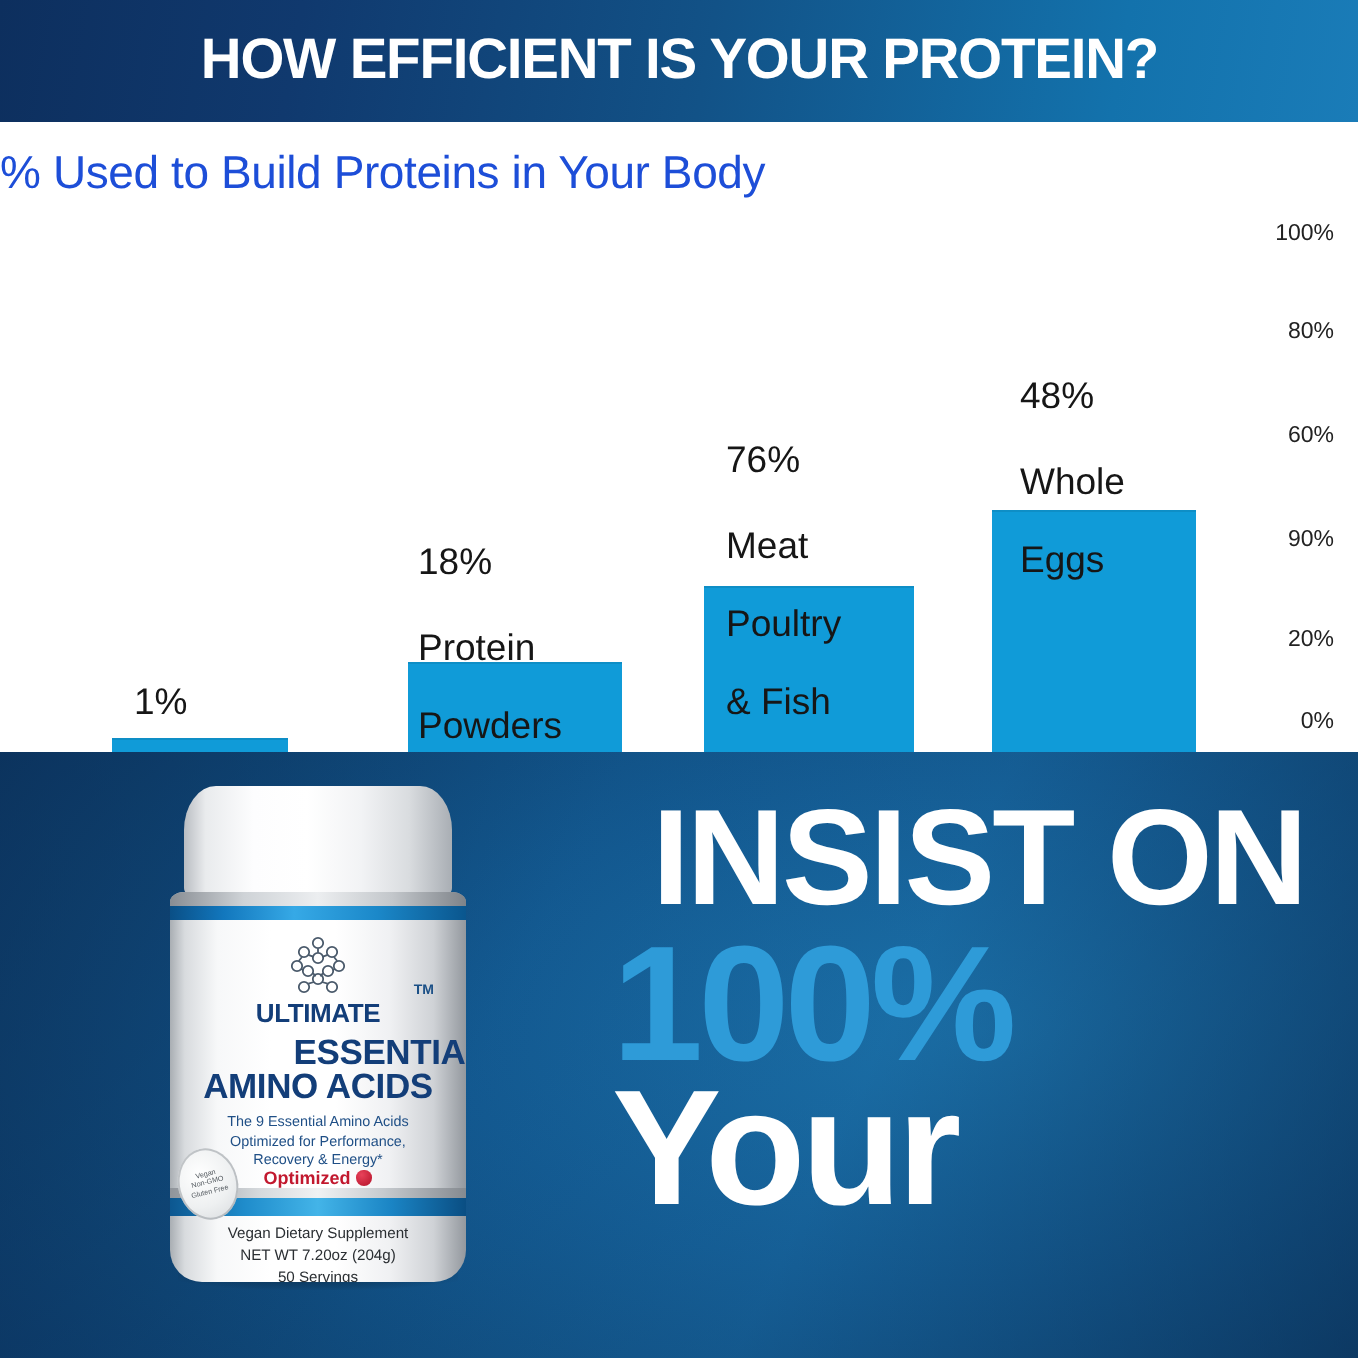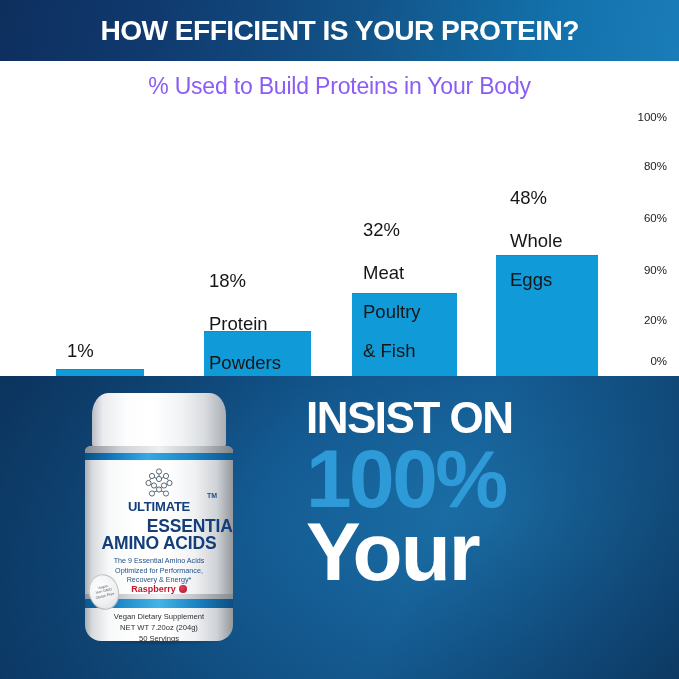--- a/index.html
+++ b/index.html
@@ -46,23 +46,23 @@
     position: absolute;
     left: 0; top: 61px;
     width: 679px;
     height: 315px;
     background: #ffffff;
   }
   .chart-title {
     position: absolute;
     left: 0; top: 12px;
     width: 679px;
-    text-align: center;
+    text-align: left;
     font-size: 23px;
-    color: #8b5cf6;
+    color: #1d4ed8;
     letter-spacing: -0.2px;
   }
   .plot {
     position: absolute;
     left: 0; top: 0;
     width: 679px;
     height: 315px;
   }
   .axis-labels {
     position: absolute;
@@ -277,25 +277,26 @@
 
   
   .promo {
     position: absolute;
     left: 306px;
     top: 20px;
     width: 362px;
   }
   .promo-line1 {
     color: #ffffff;
-    font-size: 44px;
+    font-size: 68px;
     font-weight: bold;
     letter-spacing: -1.5px;
     line-height: 0.98;
     white-space: nowrap;
+    margin-left: 20px;
   }
   .promo-line2 {
     color: #2e9bd8;
     font-size: 82px;
     font-weight: bold;
     letter-spacing: -2.5px;
     line-height: 0.92;
     margin-top: 2px;
     white-space: nowrap;
   }
@@ -342,21 +343,21 @@
         <span class="bar-name">BCAA's</span>
       </div>
 
       <div class="bar-label" style="left:209px; top:191px;">
         <span class="bar-pct">18%</span>
         <span class="bar-name">Protein</span>
         <span class="bar-name">Powders</span>
       </div>
 
       <div class="bar-label" style="left:363px; top:140px;">
-        <span class="bar-pct">32%</span>
+        <span class="bar-pct">76%</span>
         <span class="bar-name">Meat</span>
         <span class="bar-name">Poultry</span>
         <span class="bar-name">&amp; Fish</span>
       </div>
 
       <div class="bar-label" style="left:510px; top:108px;">
         <span class="bar-pct">48%</span>
         <span class="bar-name">Whole</span>
         <span class="bar-name">Eggs</span>
       </div>
@@ -399,21 +400,21 @@
 
         <div class="jar-t1">ULTIMATE</div>
         <div class="jar-t2">ESSENTIAL</div>
         <div class="jar-t3">AMINO ACIDS</div>
 
         <div class="jar-sub">The 9 Essential Amino Acids
 Optimized for Performance,
 Recovery &amp; Energy*</div>
 
         <div class="jar-flavor">
-          <span>Raspberry</span><span class="jar-berry"></span>
+          <span>Optimized</span><span class="jar-berry"></span>
         </div>
 
         <div class="jar-midstripe2"></div>
         <div class="jar-midstripe"></div>
 
         <div class="jar-seal">Vegan
 Non-GMO
 Gluten Free</div>
 
         <div class="jar-footer">Vegan Dietary Supplement

